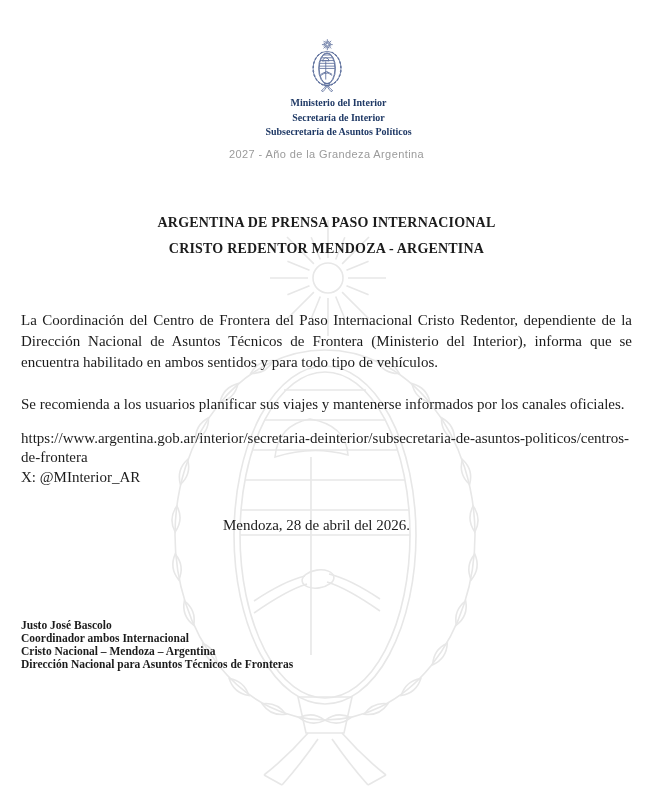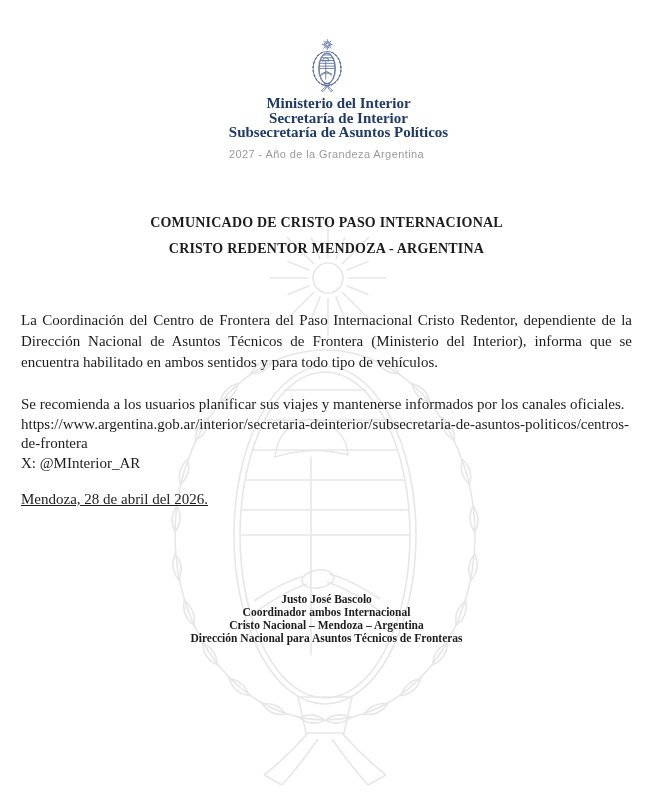--- a/index.html
+++ b/index.html
@@ -10,33 +10,33 @@
   }
   
   .watermark { position:absolute; left:122px; top:185px; width:405px; height:615px; z-index:0; }
   .watermark svg { width:100%; height:100%; }
   .wm-use { stroke:#e7e7e7; stroke-width:1.6; fill:none; }
   
   .content { position:relative; z-index:1; }
   .header { padding-top:36px; text-align:center; }
   .logo-svg { display:block; margin:0 auto; width:38px; height:57px; }
   .logo-use { stroke:#5b6e9b; stroke-width:9; fill:none; }
-  .org-lines { margin-top:3px; font-weight:bold; font-size:15px; line-height:14.5px; color:#203a66;margin-left:24px; }
+  .org-lines { margin-top:3px; font-weight:bold; font-size:10px; line-height:14.5px; color:#203a66;margin-left:24px; }
   .tagline {
     margin-top:8px; font-family:"Liberation Sans","DejaVu Sans",sans-serif;
     font-size:11px; line-height:13px; color:#9b9b9b; letter-spacing:.4px;
   }
   
   .title-block { margin-top:49px; text-align:center; font-weight:bold; font-size:14px; line-height:26px; letter-spacing:.2px; }
   .main { margin:0 21px 0 21px; font-size:15px; }
   .para1 { margin-top:48px; text-align:justify; line-height:21px; }
   .para2 { margin-top:8px;  line-height:21px; padding-top:13px;font-family:Liberation Serif, serif; }
-  .links { margin-top:0; line-height:19.5px; word-break:break-word; }
-  .dateline { margin-top:16px; text-align:left; padding-right:20px; line-height:20px;text-decoration:underline; }
-  .signature { margin-top:84px; font-weight:bold; font-size:11.5px; line-height:13px;text-align:center; }
+  .links { margin-top:14px; line-height:19.5px; word-break:break-word; }
+  .dateline { margin-top:28px; text-align:center; padding-right:20px; line-height:20px; }
+  .signature { margin-top:84px; font-weight:bold; font-size:11.5px; line-height:13px; }
 </style>
 </head>
 <body>
 
 <svg width="0" height="0" style="position:absolute" aria-hidden="true">
   <defs>
     <path id="leaf" d="M-13,0 Q0,-8 13,0 Q0,8 -13,0 Z"></path>
     <symbol id="coa" viewBox="0 0 405 615" overflow="visible">
 
       <g>
@@ -129,21 +129,21 @@
       </svg>
     <div class="org-lines">
       <div>Ministerio del Interior</div>
       <div>Secretaría de Interior</div>
       <div>Subsecretaría de Asuntos Políticos</div>
     </div>
     <div class="tagline">2027 - Año de la Grandeza Argentina</div>
   </div>
 
   <div class="title-block">
-    <div>COMUNICADO DE CRISTO PASO INTERNACIONAL</div>
+    <div>ARGENTINA DE PRENSA PASO INTERNACIONAL</div>
     <div>CRISTO REDENTOR MENDOZA - ARGENTINA</div>
   </div>
 
   <div class="main">
     <p class="para1">La Coordinación del Centro de Frontera del Paso Internacional Cristo Redentor, dependiente de la Dirección Nacional de Asuntos Técnicos de Frontera (Ministerio del Interior), informa que se encuentra habilitado en ambos sentidos y para todo tipo de vehículos.</p>
     <p class="para2">Se recomienda a los usuarios planificar sus viajes y mantenerse informados por los canales oficiales.</p>
 
     <div class="links">
       <div>https://www.argentina.gob.ar/interior/secretaria-deinterior/subsecretaria-de-asuntos-politicos/centros-de-frontera</div>
       <div>X: @MInterior_AR</div>

